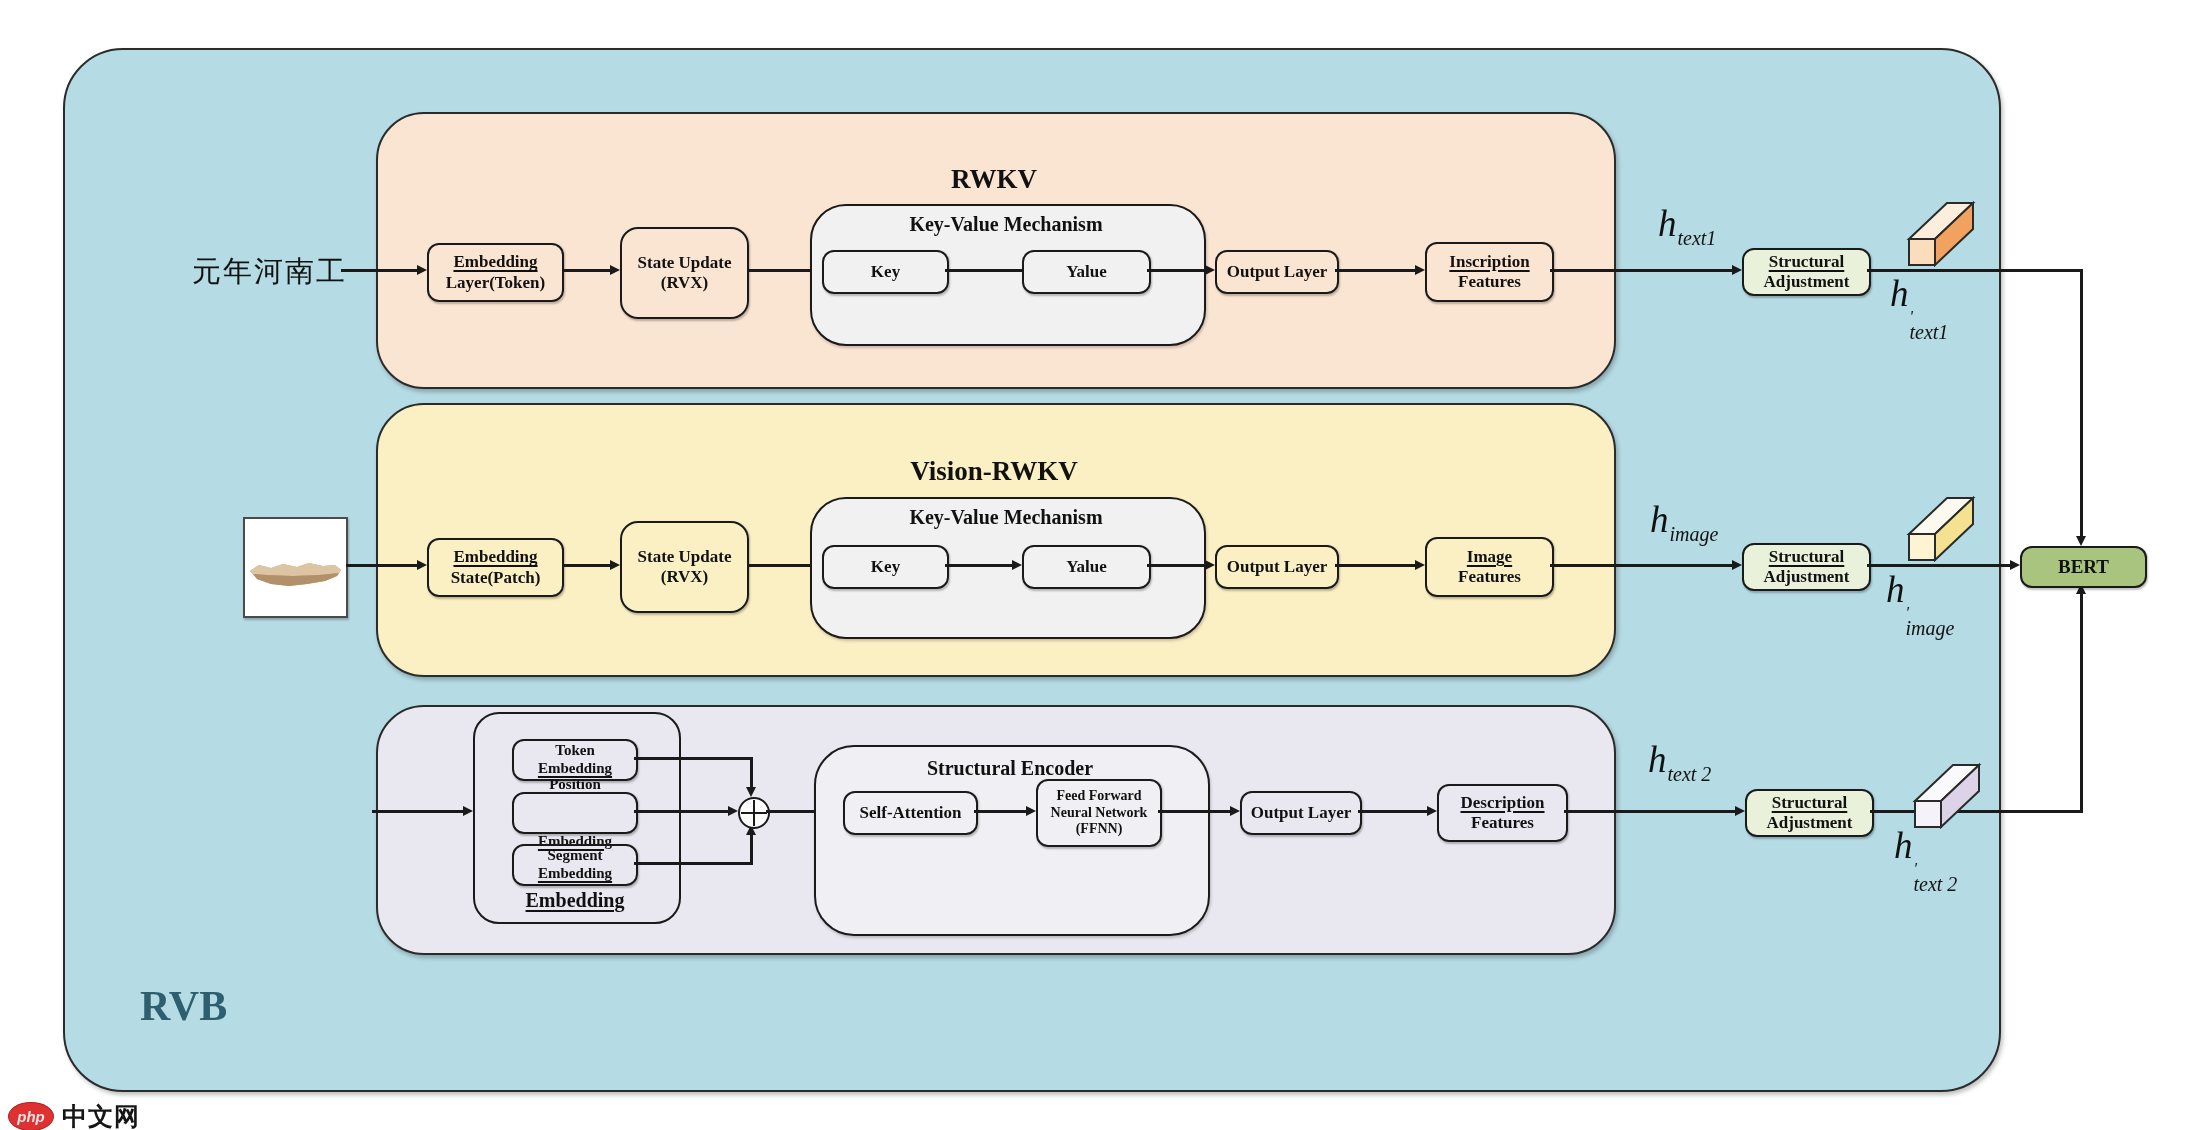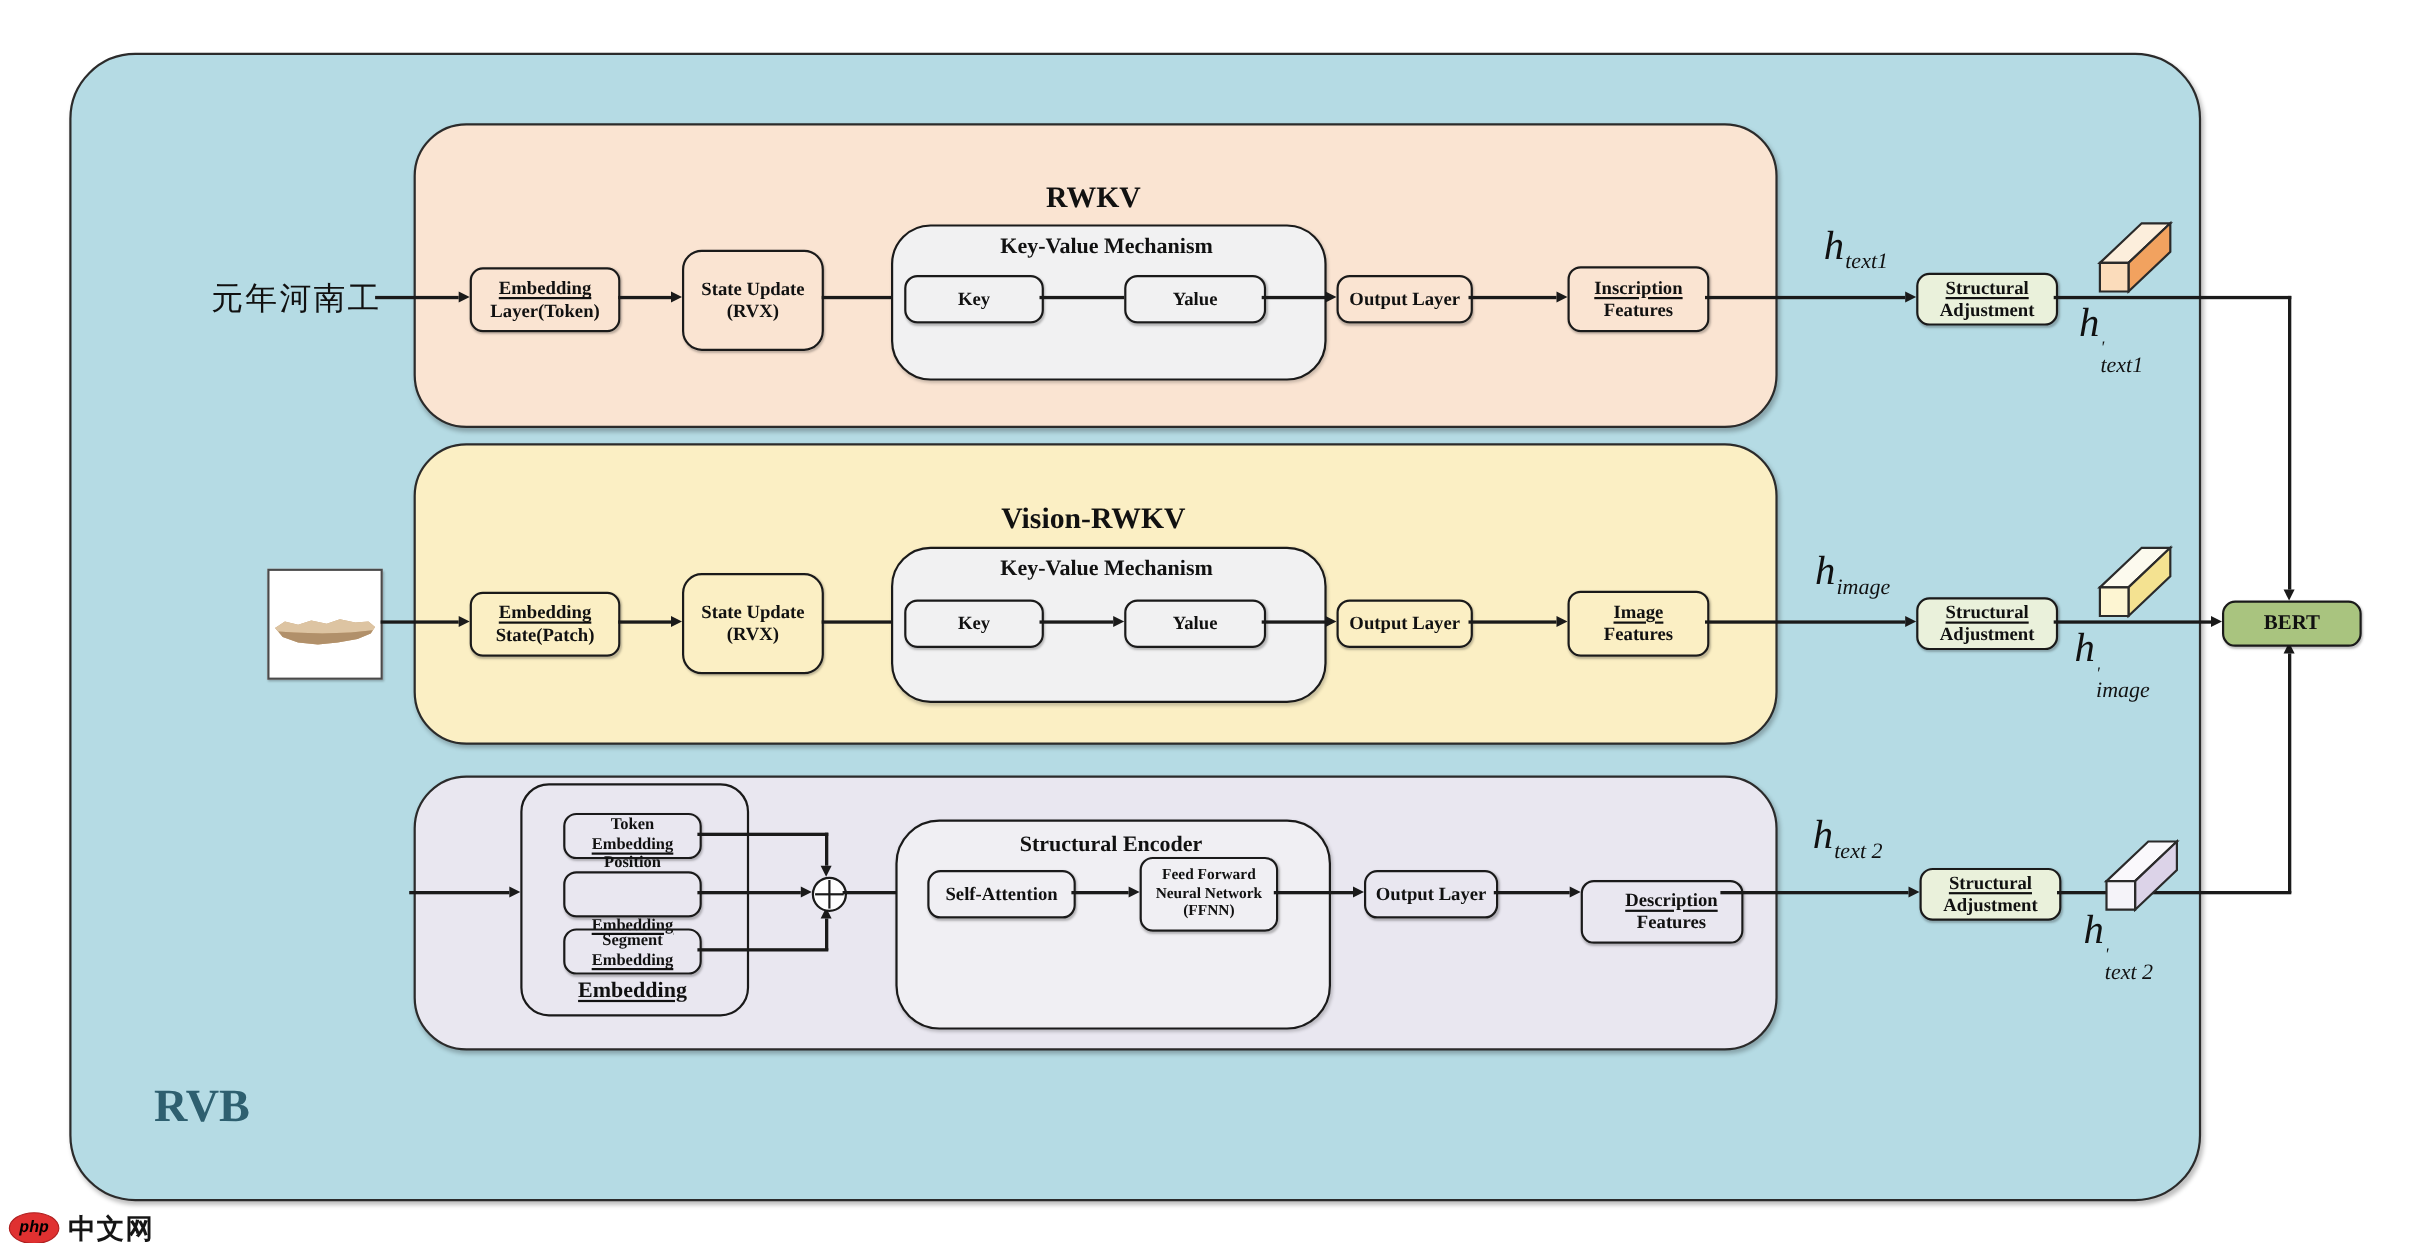--- a/index.html
+++ b/index.html
@@ -35,21 +35,21 @@
   .ps{font-size:20px;}
   
   .oplus{position:absolute;width:28px;height:28px;border:2.5px solid #1a1a1a;border-radius:50%;background:#fdfdfd;}
   .oph{position:absolute;left:1px;right:1px;top:50%;margin-top:-1.25px;height:2.5px;background:#1a1a1a;display:block;}
   .opv{position:absolute;top:1px;bottom:1px;left:50%;margin-left:-1.25px;width:2.5px;background:#1a1a1a;display:block;}
   .cube{position:absolute;}
   .in3{position:absolute;font-weight:bold;font-size:19px;line-height:25px;white-space:pre;}
   .wm{position:absolute;display:flex;align-items:center;gap:8px;
       font-family:"Liberation Sans",sans-serif;}
   .wm-badge{width:44px;height:27px;border-radius:50%;display:flex;align-items:center;justify-content:center;
-      color:#000000;font-weight:bold;font-style:italic;font-size:15px;border:1.5px solid #b02020;font-family:Liberation Mono, monospace;}
+      color:#e5e5e5;font-weight:bold;font-style:italic;font-size:15px;border:1.5px solid #b02020;}
   .wm-text{font-weight:bold;font-size:25px;color:#151515;letter-spacing:1px;}
 </style>
 </head>
 <body>
 
 <div id="canvas">
 
   <div class="container" style="left:63px;top:48px;width:1934px;height:1040px;border-radius:60px;background:#B5DBE4;"></div>
   <div class="abs" style="left:140px;top:982px;font-weight:bold;font-size:42px;color:#2E5F6F;">RVB</div>
 
@@ -277,21 +277,21 @@
   <i class="hl" style="left:1158px;top:810px;width:72px;"></i>
   <i class="ar" style="left:1230px;top:806px;"></i>
 
   <div class="bx" style="left:1240px;top:791px;width:118px;height:40px;">
     <span>Output Layer</span>
   </div>
 
   <i class="hl" style="left:1358px;top:810px;width:69px;"></i>
   <i class="ar" style="left:1427px;top:806px;"></i>
 
-  <div class="bx" style="left:1437px;top:800px;width:127px;height:54px;padding-left:17px;">
+  <div class="bx" style="left:1437px;top:784px;width:127px;height:54px;">
     <span class="u">Description</span>
     <span>Features</span>
   </div>
 
   <i class="hl" style="left:1564px;top:810px;width:171px;"></i>
   <i class="ar" style="left:1735px;top:806px;"></i>
 
   <div class="hlab" style="left:1648px;top:738px;">
     <span class="hv">h</span><span class="hs">text 2</span>
   </div>

